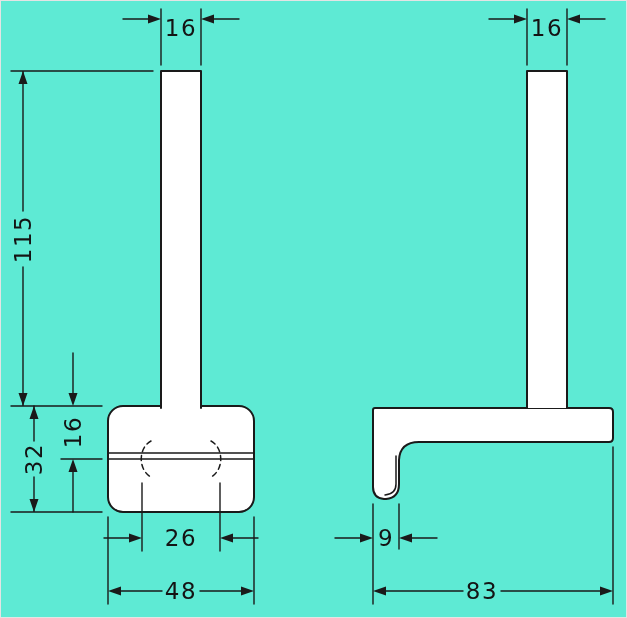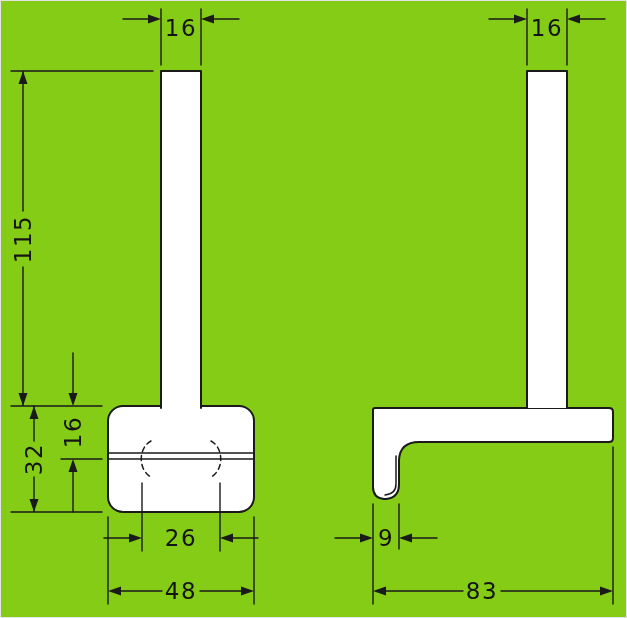--- a/index.html
+++ b/index.html
@@ -5,21 +5,21 @@
   html, body {
     margin: 0;
     padding: 0;
     background: #ffffff;
     font-family: "DejaVu Sans", sans-serif;
   }
   .canvas {
     position: relative;
     width: 627px;
     height: 618px;
-    background: #84cc16;
+    background: #5eead4;
     border: 1px solid #e4e4e4;
     box-sizing: border-box;
     overflow: hidden;
   }
   svg { display: block; }
   .outline {
     fill: #ffffff;
     stroke: #1a1a1a;
     stroke-width: 2;
     stroke-linejoin: round;

